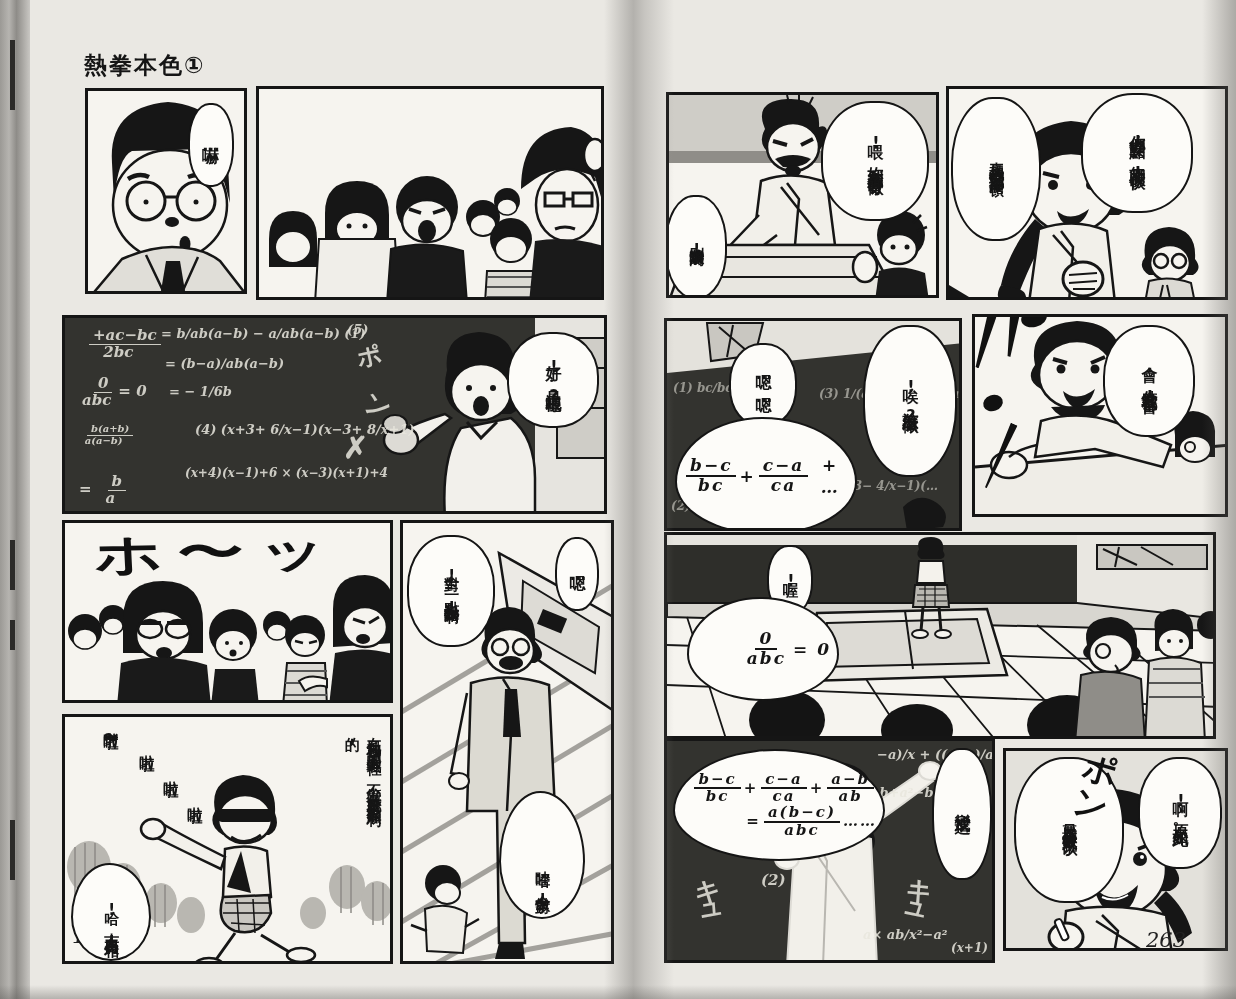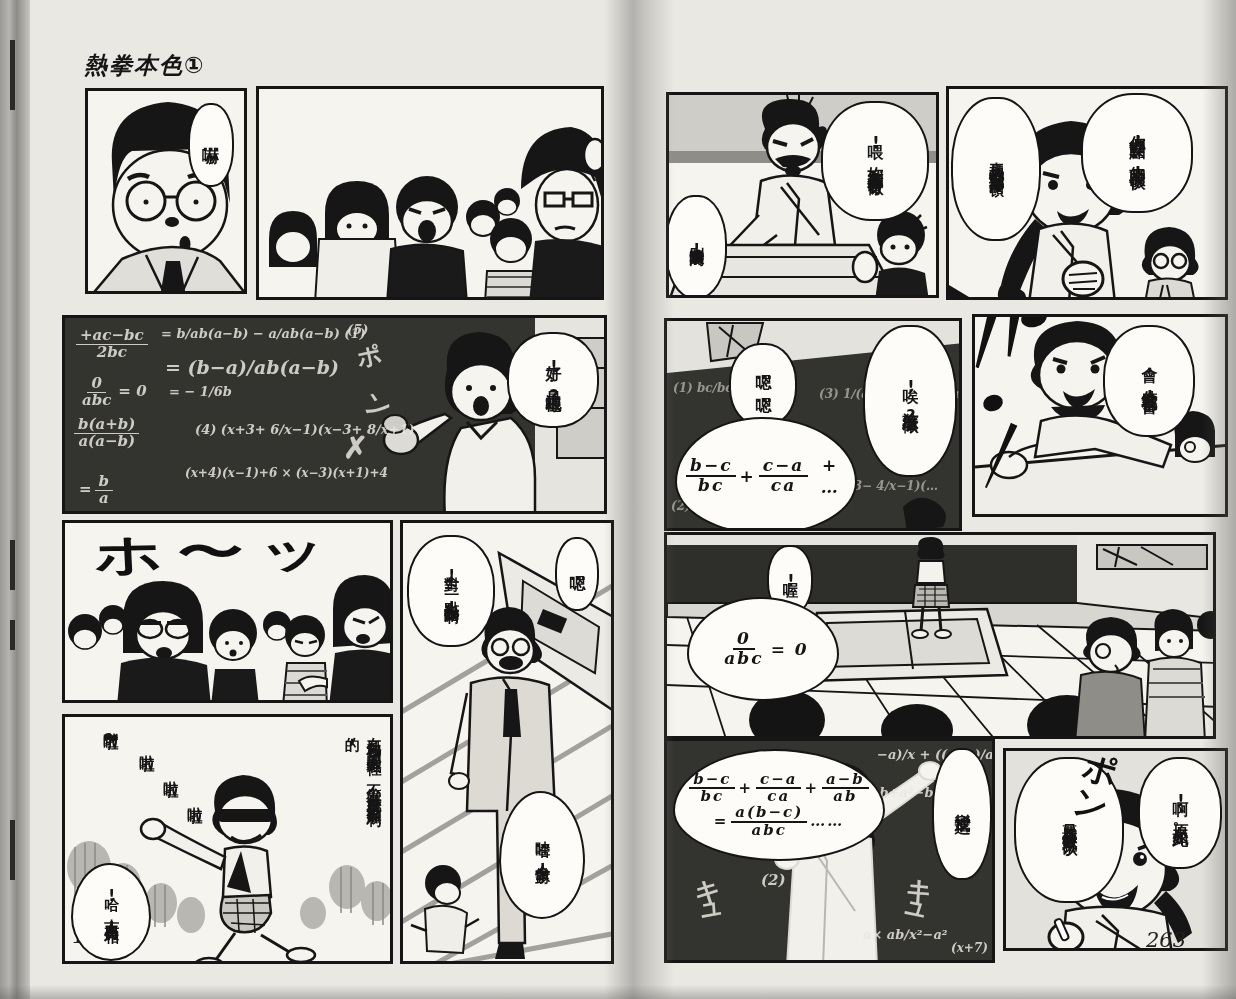--- a/index.html
+++ b/index.html
@@ -18,50 +18,50 @@
   
   .panel{position:absolute;background:#f6f4ef;border:3px solid #151515;box-sizing:border-box;overflow:hidden;}
   .panel svg{position:absolute;left:0;top:0;}
   .board{background:#33332f;}
   
   .bub{position:absolute;background:#fdfcf9;border:2.5px solid #151515;border-radius:46%;
        display:flex;align-items:center;justify-content:center;text-align:center;
        writing-mode:vertical-rl;text-orientation:upright;font-weight:bold;
        font-size:16px;line-height:1.3;letter-spacing:2px;z-index:5;box-sizing:border-box;padding:6px;}
   .bub.h{writing-mode:horizontal-tb;text-orientation:mixed;}
-  .cloud{border-radius:48% 52% 50% 50%/55% 55% 45% 45%;}
+  .cloud{border-radius:48% 52% 50% 50%/55% 55% 45% 45%;justify-content:flex-end;}
   .vt{writing-mode:vertical-rl;text-orientation:upright;font-weight:bold;position:absolute;z-index:4;}
   
   .math{font-family:"DejaVu Serif","Liberation Serif",serif;font-style:italic;font-weight:bold;}
   .frac{display:inline-flex;flex-direction:column;align-items:center;vertical-align:middle;margin:0 3px;line-height:1.05;}
   .frac .fn{border-bottom:2px solid currentColor;padding:0 4px;}
   .frac .fd{padding:0 4px;}
   
   .chalk{position:absolute;color:#e9e7de;font-family:"DejaVu Serif","Liberation Serif",serif;
          font-style:italic;font-weight:bold;opacity:.85;white-space:nowrap;z-index:3;}
-  .chalk .frac .fn{border-bottom:1.5px solid #e9e7de;}
+  .chalk .frac .fn{border-bottom:1.5px solid #e9e7de;margin-left:13px;}
   .sfx{position:absolute;font-weight:900;color:#111;z-index:6;white-space:nowrap;}
   .pageno{position:absolute;font-family:"DejaVu Serif","Liberation Serif",serif;
           font-style:italic;font-size:21px;color:#222;z-index:4;}
   .title{position:absolute;font-size:23px;font-weight:900;letter-spacing:2px;z-index:4;}
   .wedge{position:absolute;background:#111;z-index:6;}
 </style>
 </head>
 <body>
 
 <div id="stage">
 
   <div class="film">
     <div class="tick" style="top:40px;height:70px;"></div>
     <div class="tick" style="top:540px;height:50px;"></div>
     <div class="tick" style="top:620px;height:30px;"></div>
     <div class="tick" style="top:820px;height:60px;"></div>
   </div>
 
-  <div class="title" style="left:84px;top:50px;font-style:italic;">熱拳本色①</div>
+  <div class="title" style="left:84px;top:50px;">熱拳本色①</div>
 
   <div class="panel" style="left:85px;top:88px;width:162px;height:206px;">
     <svg viewBox="0 0 162 206" width="162" height="206">
       <path d="M24 72 Q20 16 80 11 Q140 16 140 74 L142 112 Q130 64 118 58 L44 60 Q30 66 26 110 Z" fill="#161616"></path>
       <ellipse cx="82" cy="114" rx="57" ry="55" fill="#f6f4ef" stroke="#161616" stroke-width="2.5"></ellipse>
       <circle cx="58" cy="110" r="19" fill="#f6f4ef" stroke="#161616" stroke-width="3"></circle>
       <circle cx="108" cy="110" r="19" fill="#f6f4ef" stroke="#161616" stroke-width="3"></circle>
       <path d="M77 106 L89 106" stroke="#161616" stroke-width="3"></path>
       <circle cx="58" cy="111" r="2.5" fill="#161616"></circle>
         <circle cx="108" cy="111" r="2.5" fill="#161616"></circle>
@@ -129,30 +129,30 @@
     </svg>
 
     <div class="chalk" style="left:8px;top:10px;font-size:15px;"><span class="frac">
           <span class="fn">+ac−bc</span>
           <span class="fd">2bc</span>
         </span></div>
     <div class="chalk" style="left:10px;top:58px;font-size:15px;"><span class="frac">
           <span class="fn">0</span>
           <span class="fd">abc</span>
         </span><span>= 0</span></div>
-    <div class="chalk" style="left:6px;top:99px;font-size:15px;"><span class="frac">
+    <div class="chalk" style="left:6px;top:106px;font-size:10px;"><span class="frac">
           <span class="fn">b(a+b)</span>
           <span class="fd">a(a−b)</span>
         </span></div>
     <div class="chalk" style="left:14px;top:156px;font-size:15px;"><span>=</span><span class="frac">
           <span class="fn">b</span>
           <span class="fd">a</span>
         </span></div>
     <div class="chalk" style="left:96px;top:8px;font-size:13px;">= b∕ab(a−b) − a∕ab(a−b)  (1)</div>
-    <div class="chalk" style="left:100px;top:38px;font-size:19px;">= (b−a)∕ab(a−b)</div>
+    <div class="chalk" style="left:100px;top:38px;font-size:13px;">= (b−a)∕ab(a−b)</div>
     <div class="chalk" style="left:104px;top:66px;font-size:13px;">= − 1∕6b</div>
     <div class="chalk" style="left:130px;top:104px;font-size:13px;">(4)  (x+3+ 6∕x−1)(x−3+ 8∕x+1)</div>
     <div class="chalk" style="left:120px;top:148px;font-size:12px;">(x+4)(x−1)+6 × (x−3)(x+1)+4</div>
     <div class="chalk" style="left:282px;top:4px;font-size:13px;">(5)</div>
     <div class="chalk" style="left:292px;top:22px;font-size:24px;transform:rotate(-12deg);font-style:normal;">ポ</div>
     <div class="chalk" style="left:300px;top:70px;font-size:26px;transform:rotate(18deg);font-style:normal;">ン</div>
     <div class="chalk" style="left:278px;top:112px;font-size:30px;font-style:normal;">✗</div>
     <div class="bub" style="left:442px;top:14px;width:92px;height:96px;">好了!是這樣吧?</div>
   </div>
 
@@ -429,21 +429,21 @@
       <path d="M196 70 Q230 48 258 28 L266 40 Q238 62 206 84 Z" fill="#f2f0ea" stroke="#dddbd5" stroke-width="2"></path>
       <ellipse cx="263" cy="30" rx="11" ry="9" fill="#f6f4ef" stroke="#dddbd5" stroke-width="2"></ellipse>
       <path d="M128 96 Q166 86 204 98 L210 225 L120 225 Z" fill="#f2f0ea" stroke="#dddbd5" stroke-width="2"></path>
       <path d="M150 100 L160 120 L156 225 M146 108 L188 170" fill="none" stroke="#b9b7b1" stroke-width="2"></path>
       <ellipse cx="120" cy="118" rx="12" ry="10" fill="#f6f4ef" stroke="#dddbd5" stroke-width="2"></ellipse>
     </svg>
     <div class="chalk" style="left:210px;top:6px;font-size:13px;">−a)∕x + ((a−c)∕ab</div>
     <div class="chalk" style="left:204px;top:44px;font-size:13px;">ab+a²−b)</div>
     <div class="chalk" style="left:94px;top:130px;font-size:15px;">(2)</div>
     <div class="chalk" style="left:196px;top:186px;font-size:13px;">a× ab∕x²−a²</div>
-    <div class="chalk" style="left:284px;top:200px;font-size:12px;">(x+7)</div>
+    <div class="chalk" style="left:284px;top:200px;font-size:12px;">(x+1)</div>
     <div class="chalk" style="left:24px;top:120px;font-size:26px;font-style:normal;writing-mode:vertical-rl;transform:rotate(-10deg);">キュ</div>
     <div class="chalk" style="left:236px;top:120px;font-size:26px;font-style:normal;writing-mode:vertical-rl;transform:rotate(12deg);">キュ</div>
     <div class="bub h cloud math" style="left:6px;top:8px;width:212px;height:112px;font-size:15px;flex-wrap:wrap;align-content:center;">
       <span class="frac">
           <span class="fn">b−c</span>
           <span class="fd">bc</span>
         </span>
       <span>+</span>
       <span class="frac">
           <span class="fn">c−a</span>

